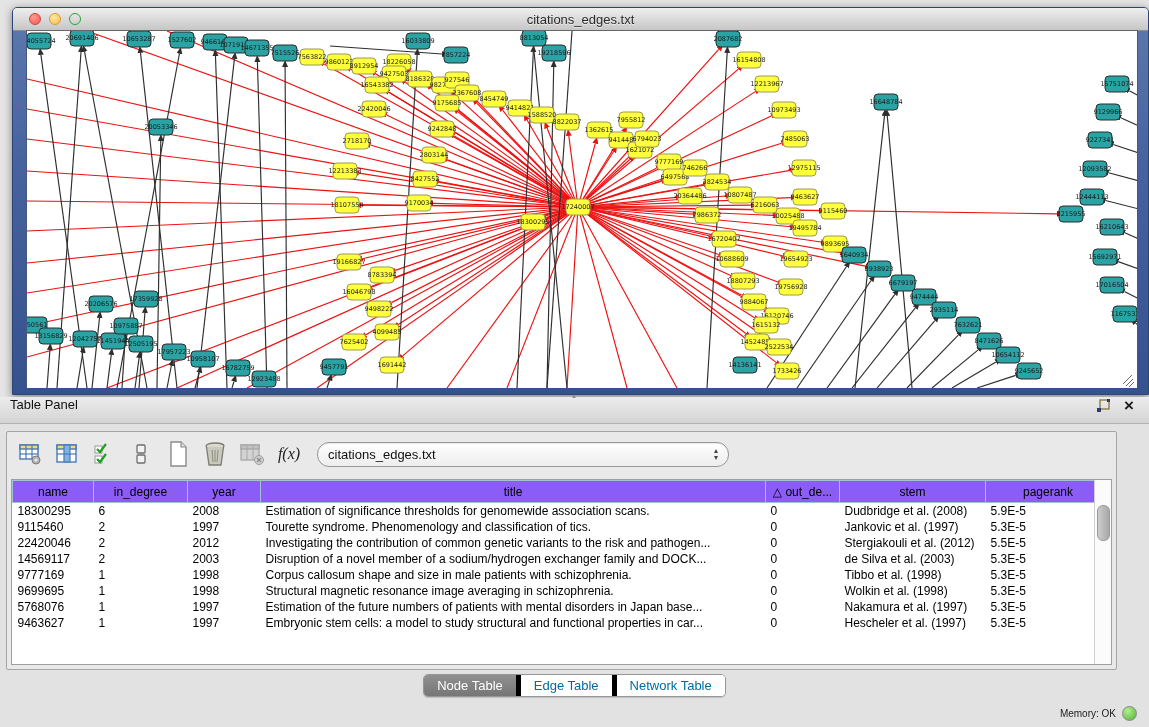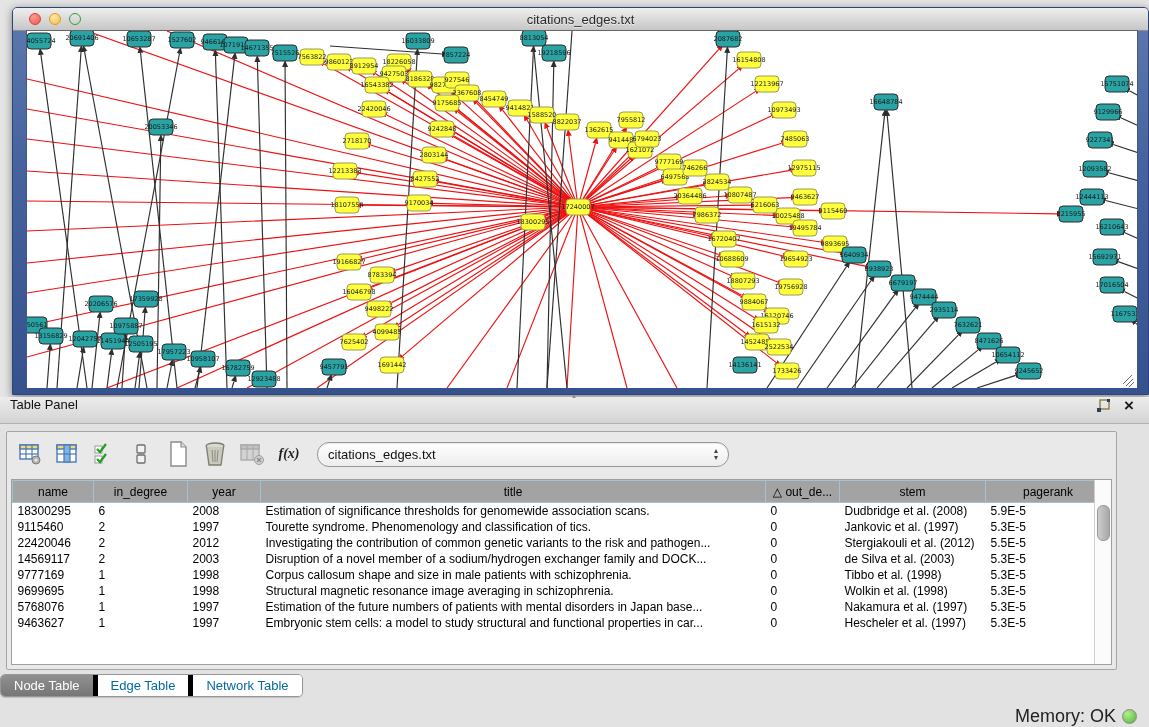--- a/index.html
+++ b/index.html
@@ -26,40 +26,40 @@
   .splitter{position:absolute;left:567px;top:-4px;width:14px;height:6px;color:#8a8a8a;font-size:7px;text-align:center;line-height:6px}
   .phead{height:26px;background:linear-gradient(#ececec,#d4d4d4);border-bottom:1px solid #b2b2b2;
     display:flex;padding:0 10px;font-size:13px;color:#111}
   .phead .spacer{flex:1}
   .phead-btn{width:20px;height:18px;display:flex;align-items:center;justify-content:center;margin-left:6px}
   .closex{font-size:17px;font-weight:bold;color:#1a1a1a;line-height:16px}
   .pbody{position:absolute;left:6px;top:34px;width:1111px;height:239px;background:#e9e9e9;
     border:1px solid #a5a5a5;border-radius:2px;box-sizing:border-box}
   .toolbar{height:44px;display:flex;align-items:center;gap:11px;padding:0 10px}
   .tbtn{width:26px;height:26px;display:flex;align-items:center;justify-content:center}
-  .fx{font-family:"Liberation Serif",serif;font-style:italic;font-weight:bold;font-size:14px;color:#222}
+  .fx{font-family:"Liberation Serif",serif;font-style:italic;font-weight:normal;font-size:16px;color:#222}
   .combo{width:390px;height:23px;background:linear-gradient(#ffffff,#ededed);border:1px solid #979797;
     border-radius:12px;display:flex;align-items:center;padding:0 10px;font-size:13px;color:#111;margin-left:4px;box-shadow:inset 0 1px 1px rgba(0,0,0,.08)}
   .combo .stepper{margin-left:auto;font-size:8px;color:#444;line-height:7px;text-align:center}
   .tablewrap{position:absolute;left:4px;top:47px;right:4px;bottom:4px;background:#fff;
     border:1px solid #9f9f9f;overflow:hidden}
   table{border-collapse:collapse;table-layout:fixed;width:1063px;font-size:12px}
-  thead th{background:#a3a3a3;border:1px solid #a3c3d2;height:21px;font-weight:normal;color:#000;
+  thead th{background:#8b5cf6;border:1px solid #a3c3d2;height:21px;font-weight:normal;color:#000;
     text-align:center;overflow:hidden;white-space:nowrap;padding:0 2px}
   tbody td{height:16px;padding:0 2px 0 5px;white-space:nowrap;overflow:hidden;text-overflow:ellipsis;color:#000;line-height:16px}
   .vscroll{position:absolute;right:0;top:0;bottom:0;width:16px;background:#fbfbfb;border-left:1px solid #cfcfcf}
   .vthumb{position:absolute;top:25px;left:2px;width:11px;height:34px;border-radius:6px;
     background:linear-gradient(90deg,#cdcdcd,#a7a7a7);border:1px solid #9a9a9a}
-  .tabbar{position:absolute;left:0;top:277px;width:100%;display:flex;}
+  .tabbar{position:absolute;left:0;top:277px;width:100%;display:flex;justify-content:center}
   .seg{display:flex;border:1px solid #979797;border-radius:5px;overflow:hidden;background:#fff;box-shadow:0 1px 1px rgba(0,0,0,.15)}
   .seg .segbtn{font-size:13px;padding:3px 13px;background:#fff;color:#0369a1;border:none;border-left:5px solid #000000;font-family:"Liberation Sans",sans-serif}
   .seg .segbtn:first-child{border-left:none}
   .seg .active{background:linear-gradient(#909090,#767676);color:#fff}
   .statusbar{position:absolute;left:0;top:303px;width:100%;height:27px}
-  .mem{position:absolute;right:12px;top:6px;display:flex;align-items:center;gap:6px;font-size:18px;color:#222}
+  .mem{position:absolute;right:12px;top:6px;display:flex;align-items:center;gap:6px;font-size:10px;color:#222}
   .memdot{width:13px;height:13px;border-radius:50%;background:radial-gradient(circle at 35% 30%,#b2ef8d,#53b237);border:1px solid #8a8a8a}
 
   
   .mini{display:block}
 </style>
 </head>
 <body>
 
 <div class="netwindow">
   <div class="titlebar">

